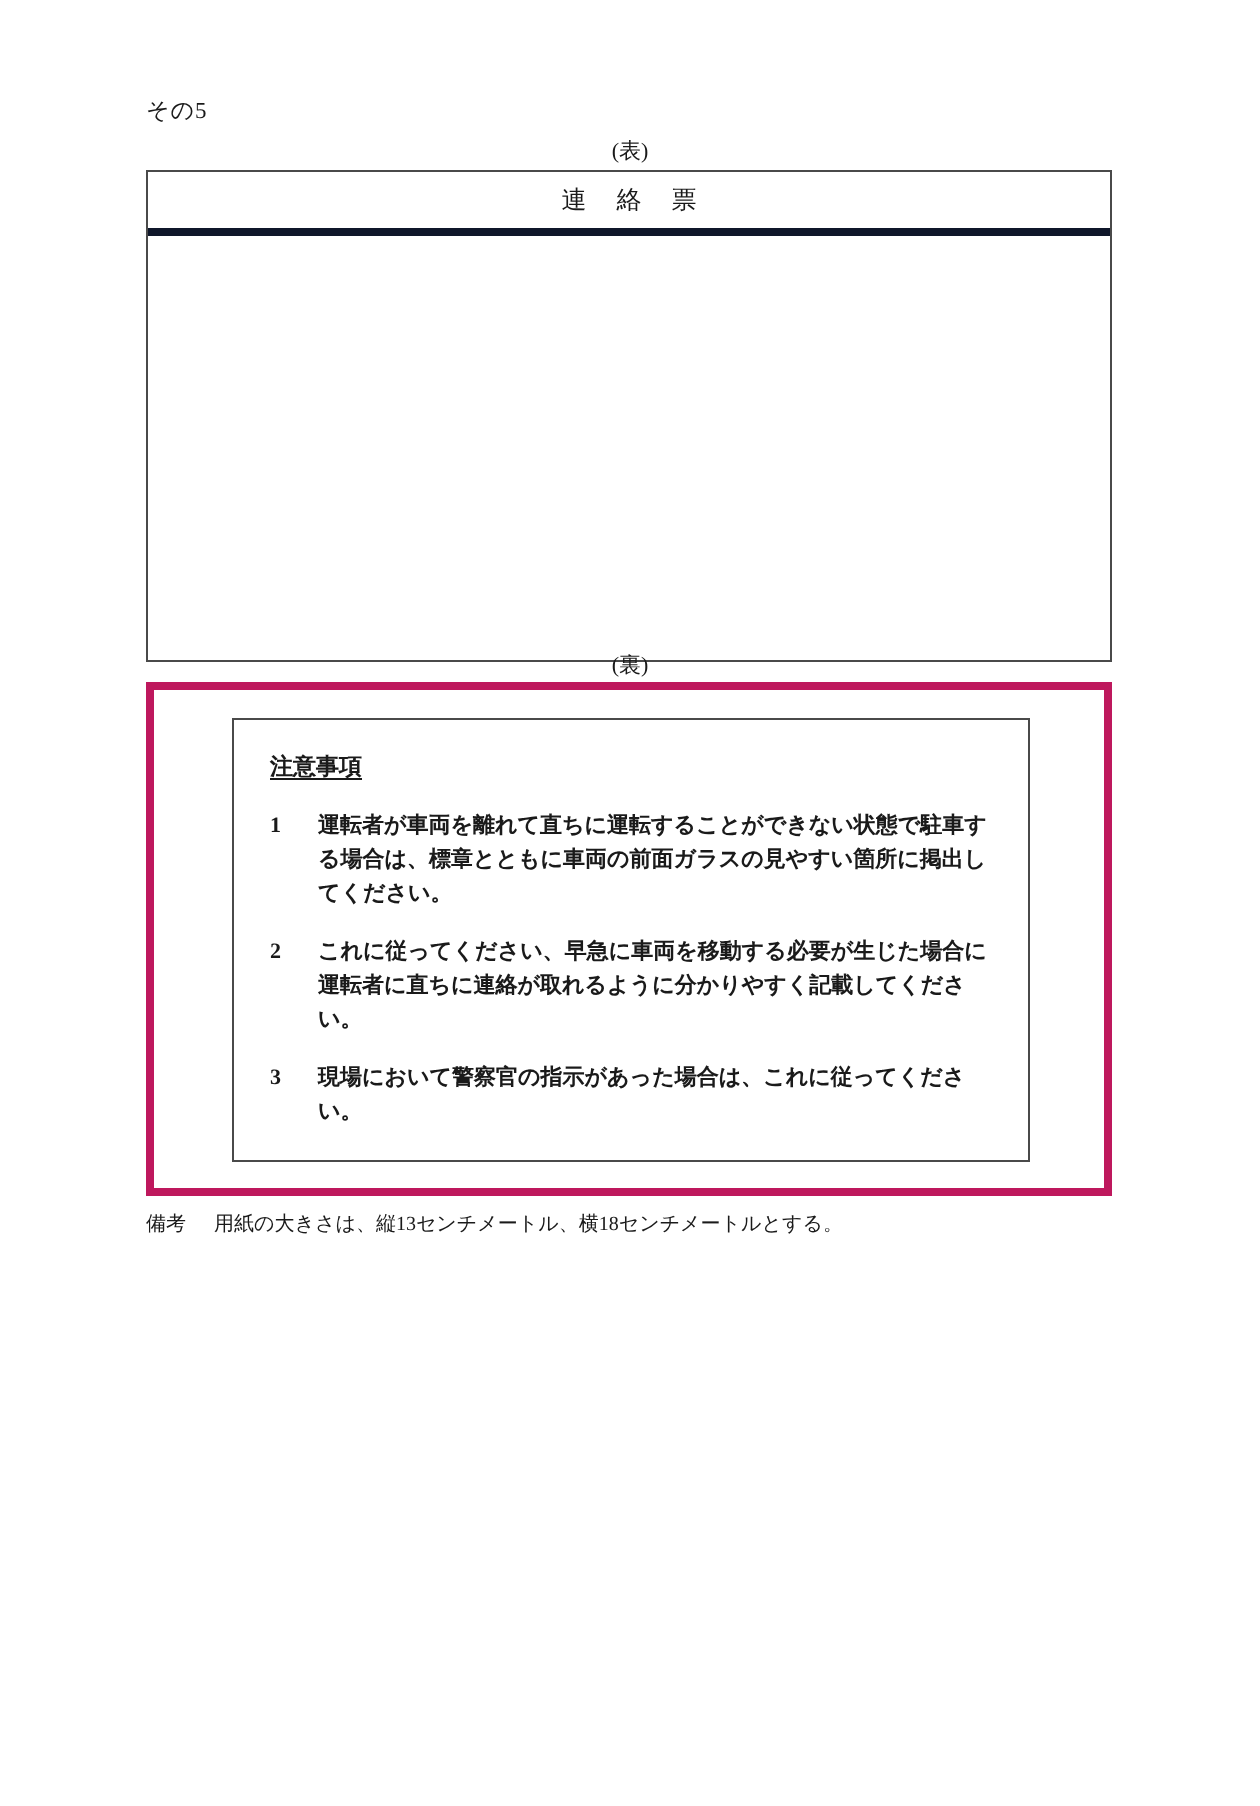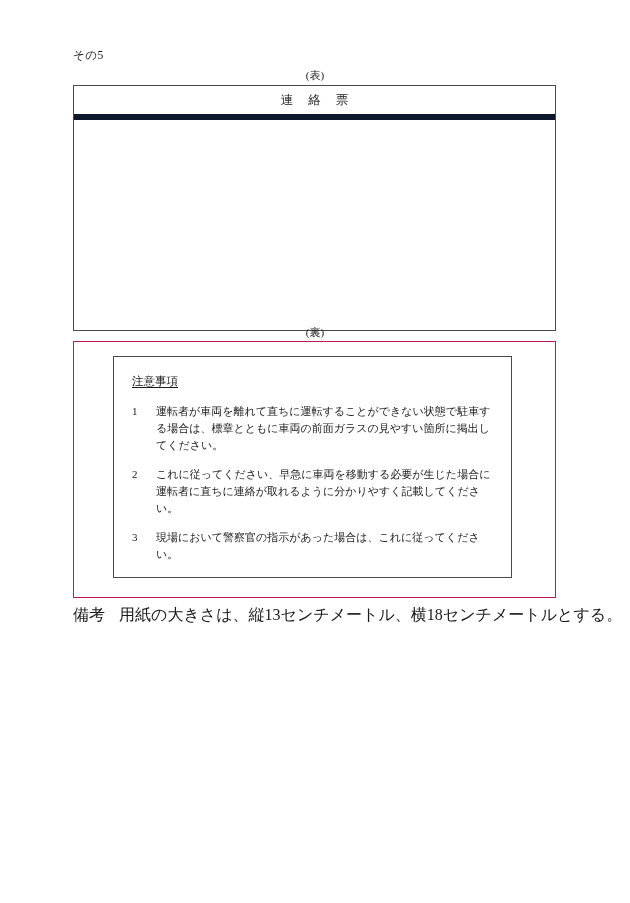--- a/index.html
+++ b/index.html
@@ -50,21 +50,21 @@
     left: 73px;
     top: 85px;
     width: 483px;
     height: 246px;
     border: 1px solid #4a4a4a;
     box-sizing: border-box;
     background: #fff;
   }
   .card-front .title-row {
     height: 28px;
-    border-bottom: 6px solid #0f172a;
+    border-bottom: 4px solid #0f172a;
     display: flex;
     align-items: center;
     justify-content: center;
   }
   .card-front .title-row .title {
     font-size: 12.5px;
     letter-spacing: 15px;
     padding-left: 15px;
   }
   .card-front .subtitle {
@@ -73,23 +73,24 @@
     letter-spacing: 0.3px;
   }
 
   
   .card-back {
     position: absolute;
     left: 73px;
     top: 341px;
     width: 483px;
     height: 257px;
-    border: 1px solid #be185d;
+    border: 4px solid #be185d;
     box-sizing: border-box;
     background: #fff;
+    font-weight: bold;
   }
   .notes-box {
     position: absolute;
     left: 39px;
     top: 14px;
     width: 399px;
     height: 222px;
     border: 1px solid #4a4a4a;
     box-sizing: border-box;
     padding: 14px 16px 0 18px;
@@ -114,21 +115,21 @@
   .note-text {
     flex: 1 1 auto;
     text-indent: 0;
   }
 
   
   .remark {
     position: absolute;
     left: 73px;
     top: 605px;
-    font-size: 16px;
+    font-size: 10px;
     display: flex;
     white-space: nowrap;
   }
   .remark-label { margin-right: 14px; }
 </style>
 </head>
 <body>
 
 <div class="page">
 

